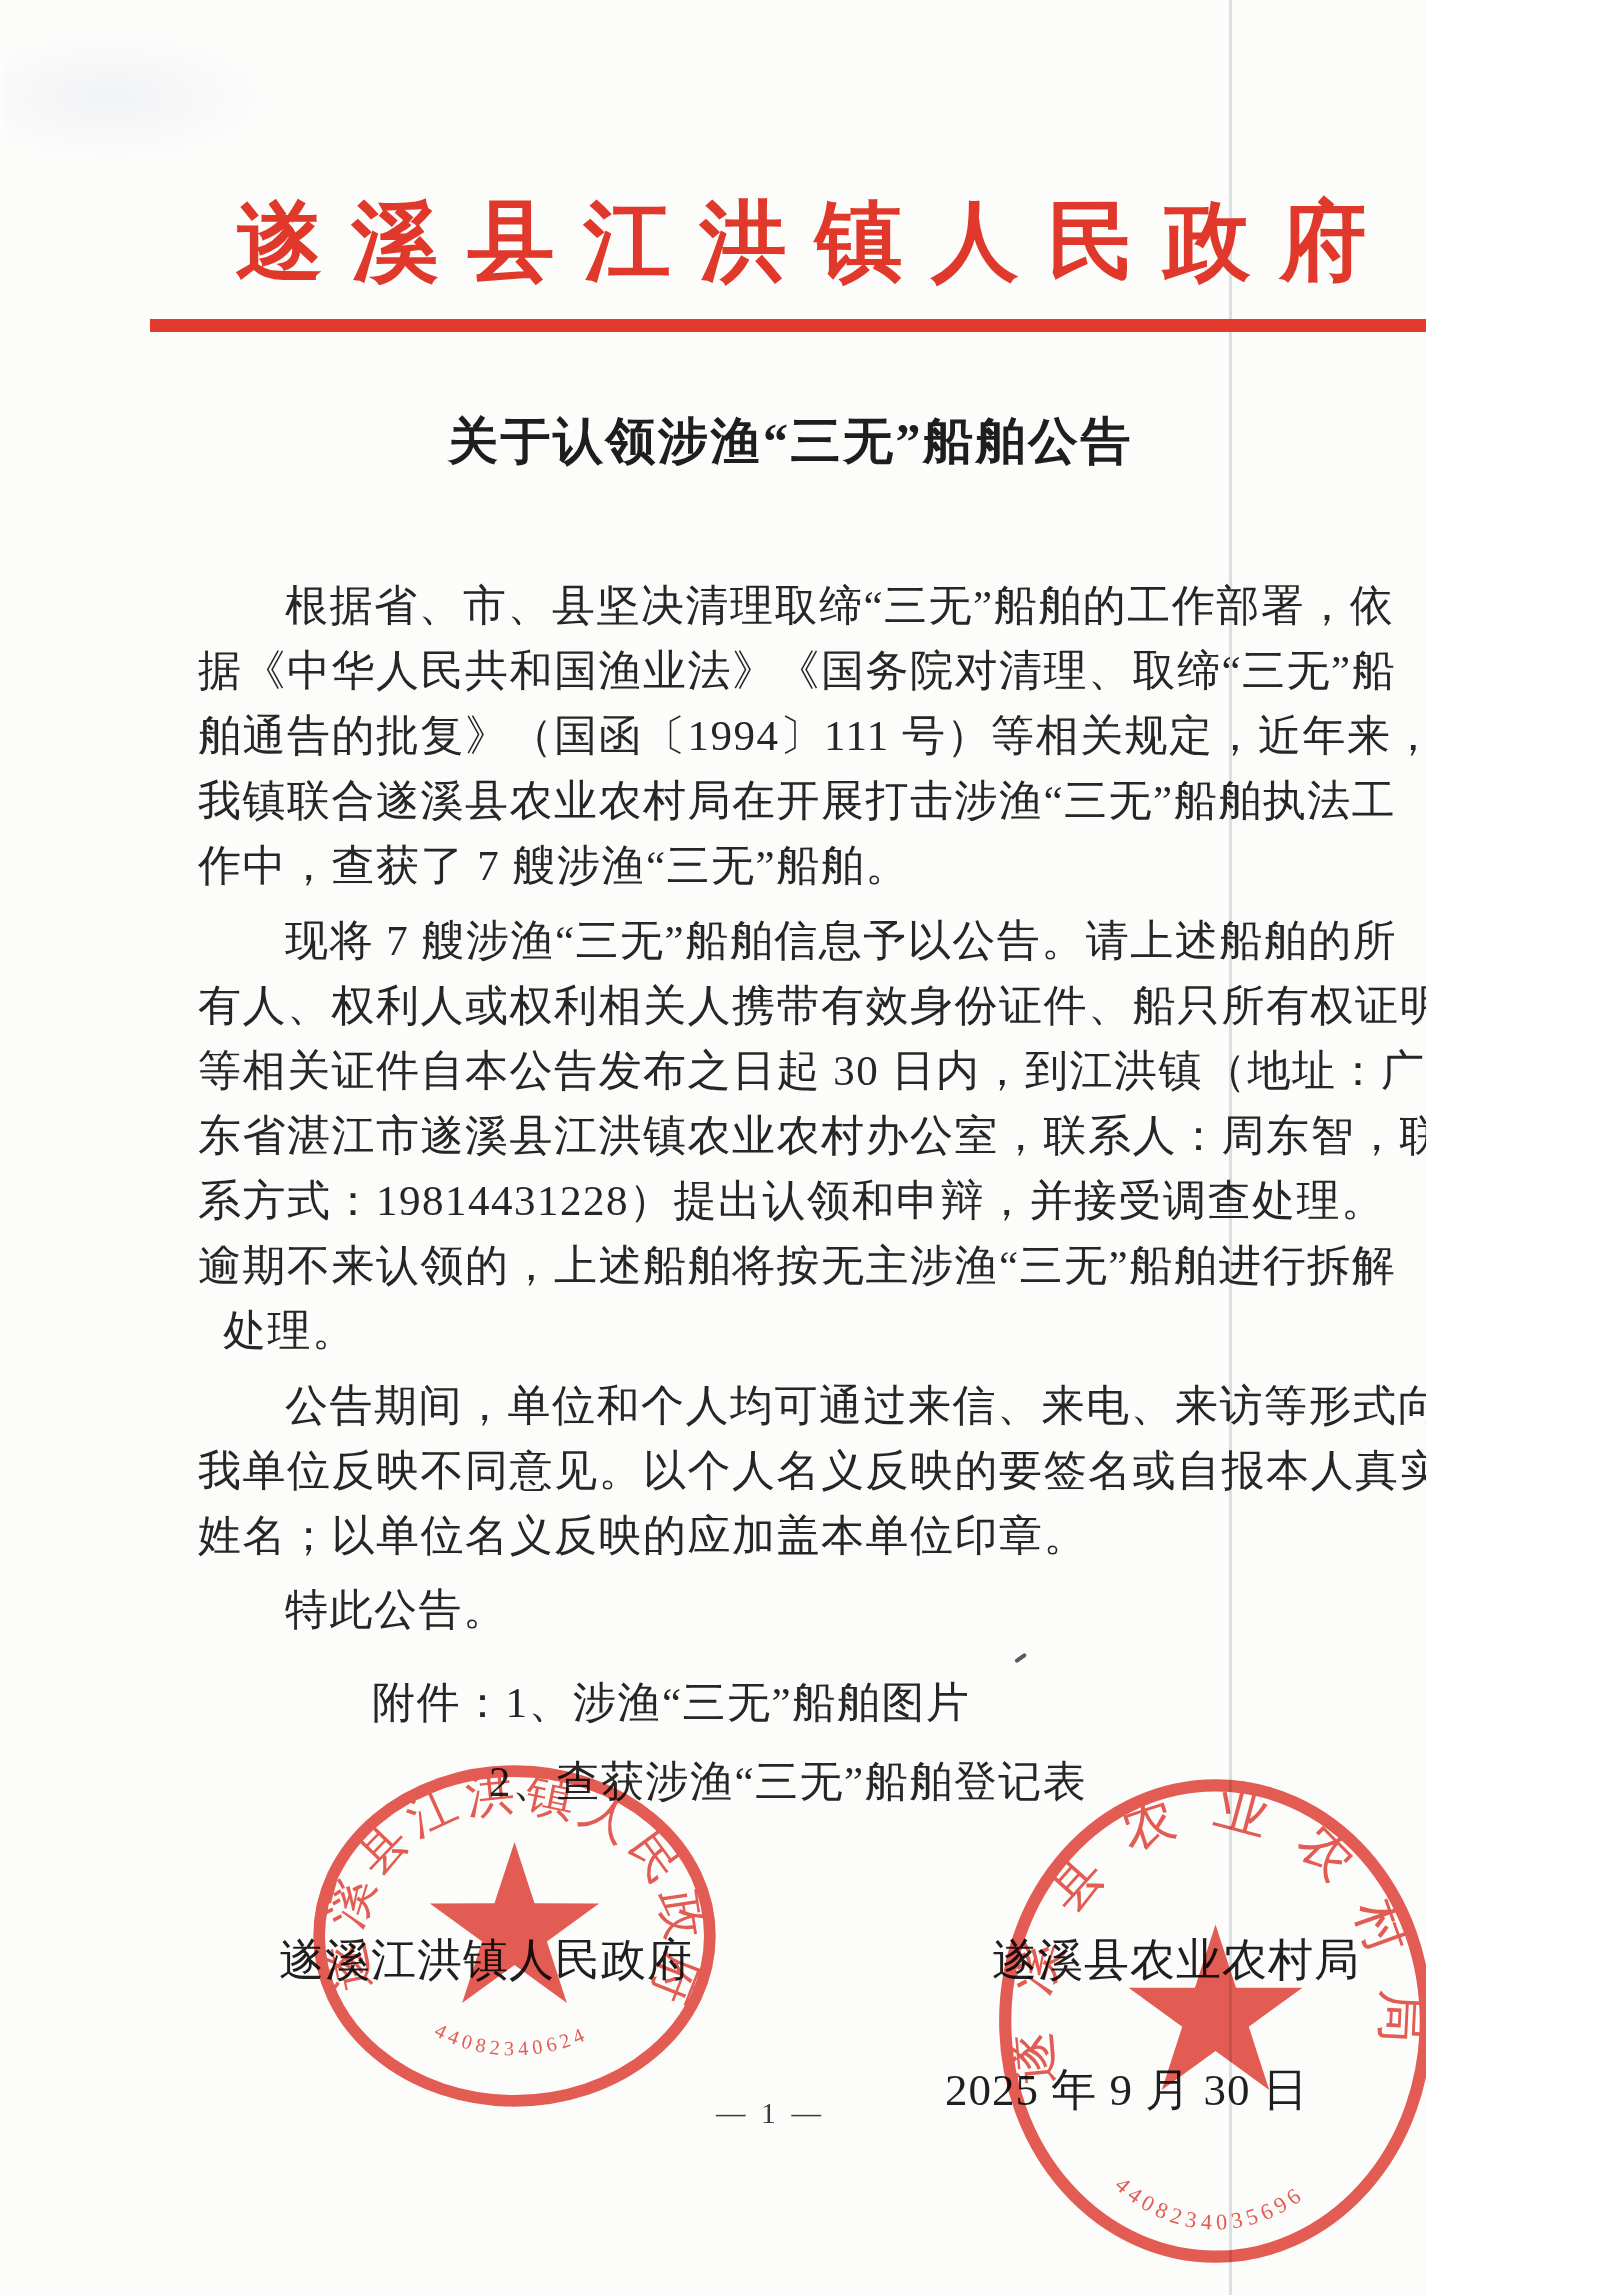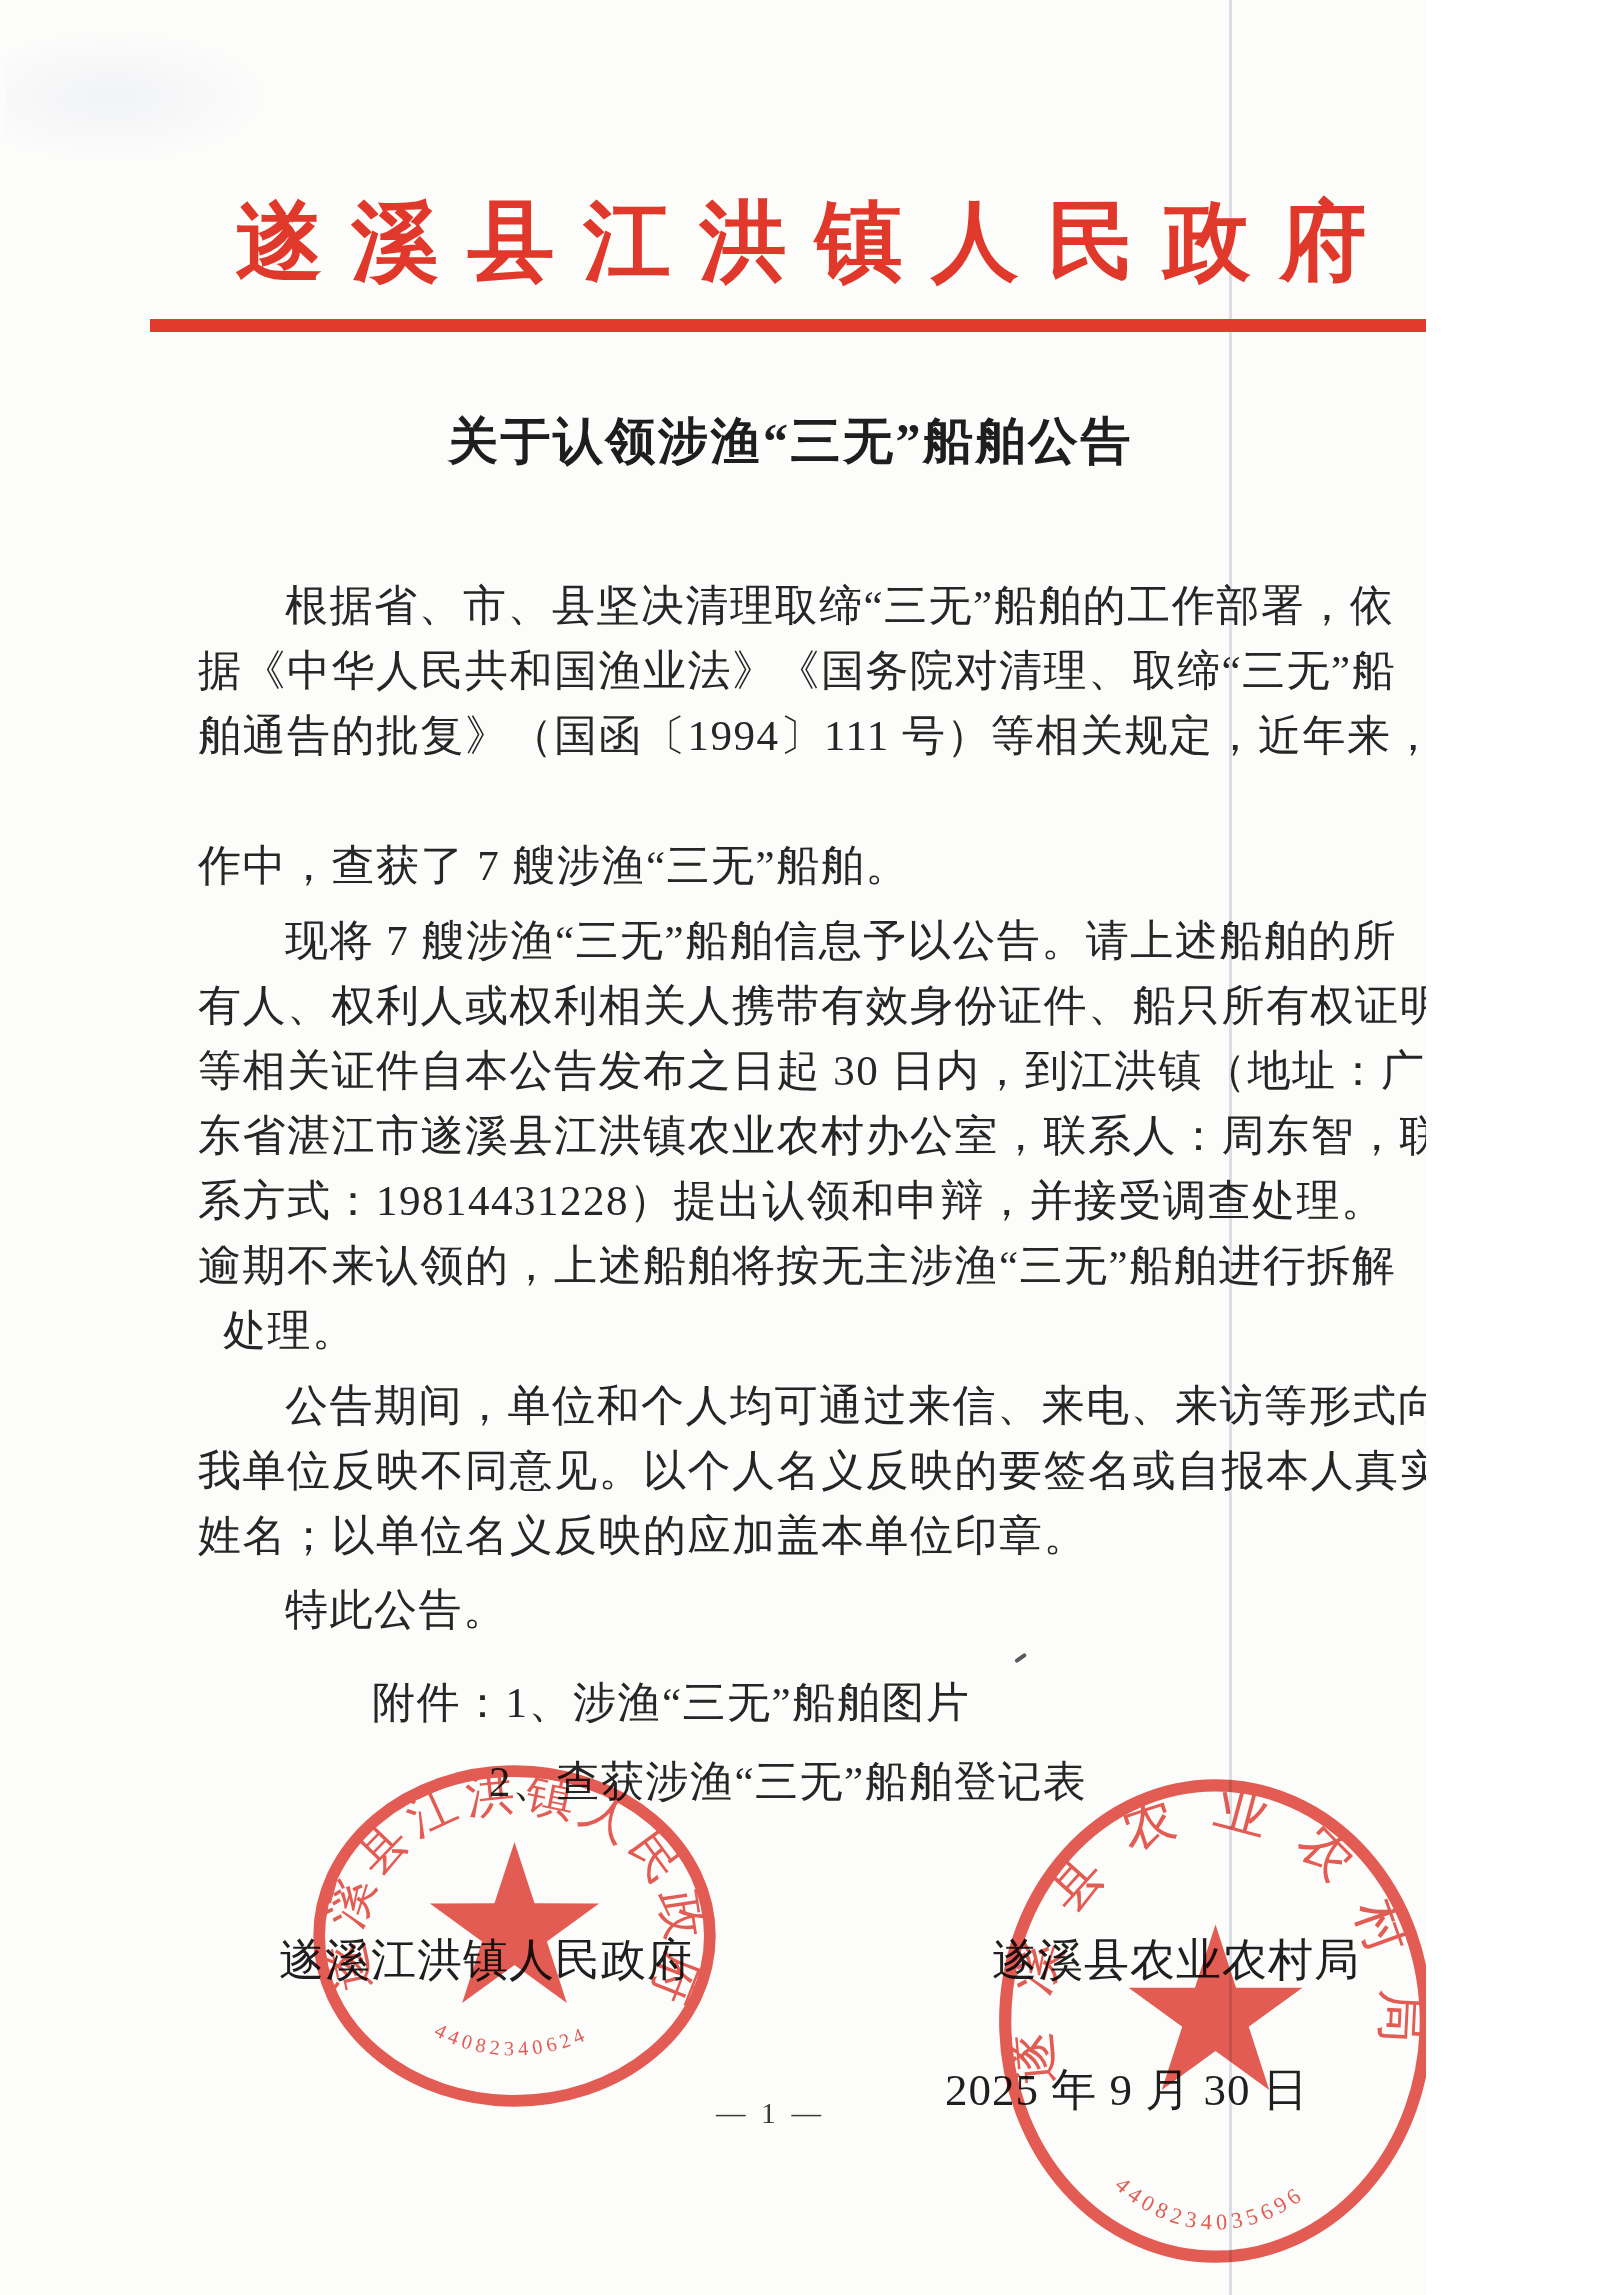--- a/index.html
+++ b/index.html
@@ -85,20 +85,21 @@
   <div class="scan-vline"></div>
 
   <div class="letterhead">遂溪县江洪镇人民政府</div>
   <div class="red-rule"></div>
 
   <div class="doc-title">关于认领涉渔“三无”船舶公告</div>
 
   <div class="line" style="top:584px;left:285px;">根据省、市、县坚决清理取缔“三无”船舶的工作部署，依</div>
   <div class="line" style="top:649px;left:198px;">据《中华人民共和国渔业法》《国务院对清理、取缔“三无”船</div>
   <div class="line" style="top:714px;left:198px;font-family:Liberation Serif, serif;">舶通告的批复》（国函〔1994〕111 号）等相关规定，近年来，</div>
+  <div class="line" style="top:779px;left:198px;">我镇联合遂溪县农业农村局在开展打击涉渔“三无”船舶执法工</div>
   <div class="line" style="top:844px;left:198px;">作中，查获了 7 艘涉渔“三无”船舶。</div>
   <div class="line" style="top:919px;left:285px;">现将 7 艘涉渔“三无”船舶信息予以公告。请上述船舶的所</div>
   <div class="line" style="top:984px;left:198px;">有人、权利人或权利相关人携带有效身份证件、船只所有权证明</div>
   <div class="line" style="top:1049px;left:198px;">等相关证件自本公告发布之日起 30 日内，到江洪镇（地址：广</div>
   <div class="line" style="top:1114px;left:198px;font-family:Liberation Serif, serif;">东省湛江市遂溪县江洪镇农业农村办公室，联系人：周东智，联</div>
   <div class="line" style="top:1179px;left:198px;">系方式：19814431228）提出认领和申辩，并接受调查处理。</div>
   <div class="line" style="top:1244px;left:198px;">逾期不来认领的，上述船舶将按无主涉渔“三无”船舶进行拆解</div>
   <div class="line" style="top:1309px;left:198px;margin-left:25px;">处理。</div>
   <div class="line" style="top:1384px;left:285px;">公告期间，单位和个人均可通过来信、来电、来访等形式向</div>
   <div class="line" style="top:1514px;left:198px;">姓名；以单位名义反映的应加盖本单位印章。</div>

